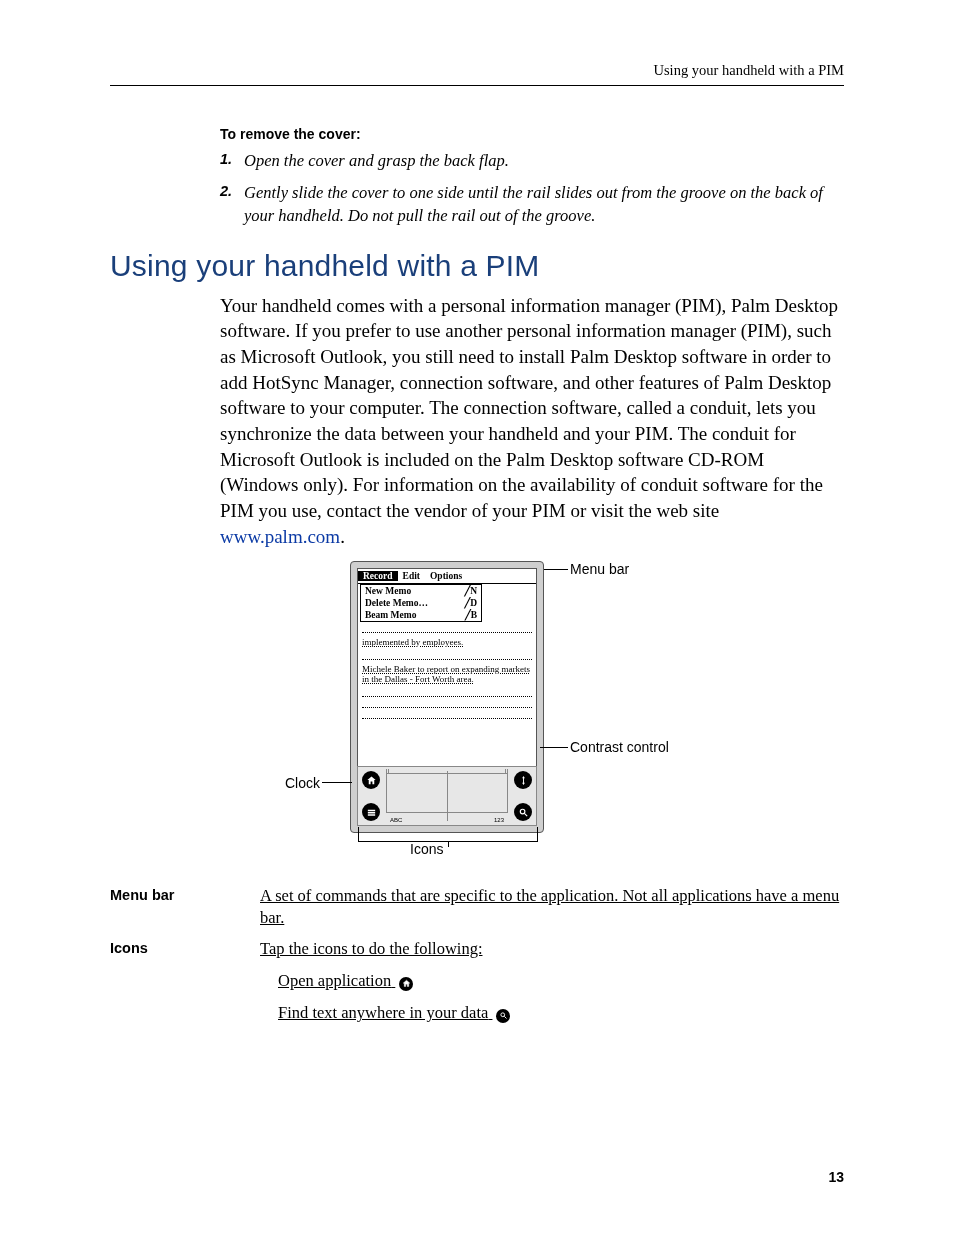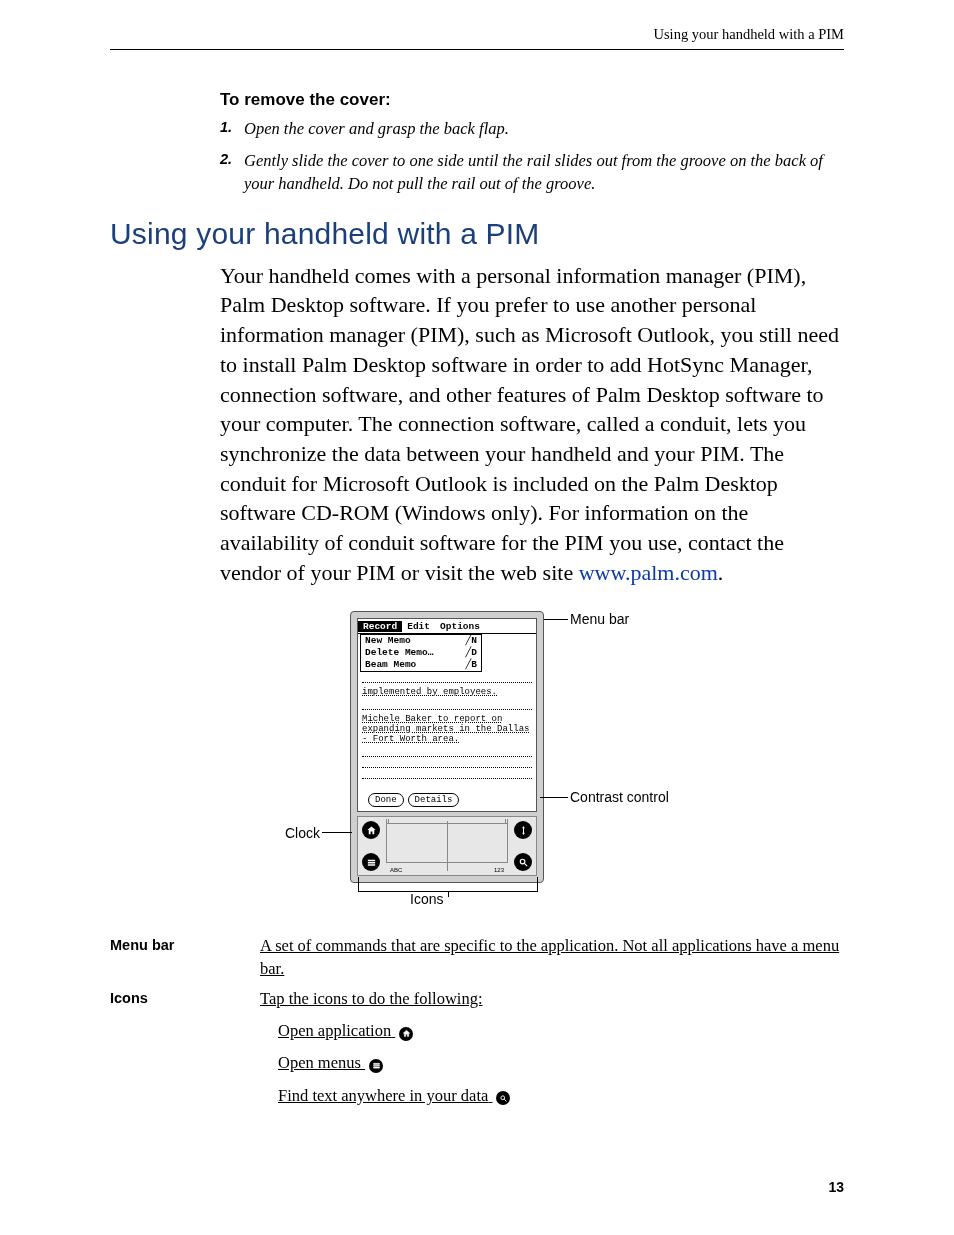--- a/index.html
+++ b/index.html
@@ -8,41 +8,41 @@
     padding: 0;
     background: #fff;
     font-family: "Palatino Linotype", "Book Antiqua", Palatino, serif;
     color: #000;
     width: 954px;
     height: 1235px;
     position: relative;
     box-sizing: border-box;
   }
   .page {
-    padding: 26px 110px 40px 110px;
+    padding: 62px 110px 40px 110px;
     box-sizing: border-box;
   }
   .running-header {
     text-align: right;
     font-size: 14.5px;
     color: #000;
     margin-bottom: 6px;
   }
   .rule {
     border: none;
     border-top: 1px solid #000;
     margin: 0 0 40px 0;
   }
   .body-col {
     margin-left: 110px; 
   }
   .subhead {
     font-family: "Arial Narrow", Arial, sans-serif;
     font-weight: bold;
-    font-size: 17px;
+    font-size: 14px;
     margin: 0 0 8px 0;
   }
   ol.steps {
     list-style: none;
     padding: 0;
     margin: 0 0 18px 0;
     counter-reset: step;
   }
   ol.steps > li {
     counter-increment: step;
@@ -64,23 +64,23 @@
   }
   h1.section {
     font-family: "Arial Narrow", Arial, sans-serif;
     font-weight: 400;
     color: #1a3f7a;
     font-size: 30px;
     margin: 22px 0 10px 0;
     letter-spacing: 0.2px;
   }
   p.body {
-    font-size: 22px;
+    font-size: 19px;
     line-height: 1.35;
-    margin: 0 0 24px 0;
+    margin: 0 0 12px 0;
   }
   a.link {
     color: #0b3aa5;
     text-decoration: none;
   }
 
   
   .diagram {
     position: relative;
     width: 480px;
@@ -91,25 +91,25 @@
     position: absolute;
     left: 90px; top: 0;
     width: 194px; height: 272px;
     background: #cfcfcf;
     border: 1px solid #555;
     border-radius: 4px;
     box-sizing: border-box;
   }
   .screen {
     position: absolute;
-    left: 6px; top: 6px; right: 6px; height: 194px;
+    left: 6px; top: 6px; right: 6px; height: 245px;
     background: #fff;
     border: 1px solid #555;
     box-sizing: border-box;
-    font-family: Liberation Mono, monospace;
+    font-family: Liberation Serif, serif;
     font-size: 9.5px;
   }
   .menubar {
     display: flex;
     background: #fff;
     border-bottom: 1px solid #000;
     height: 14px;
     align-items: center;
   }
   .menubar span {
@@ -264,21 +264,21 @@
     justify-content: center;
     font-size: 9px;
     vertical-align: -2px;
     margin-left: 4px;
   }
   .inline-icon svg { width: 9px; height: 9px; fill: #fff; stroke: #fff; }
 
   .pagenum {
     position: absolute;
     right: 110px;
-    bottom: 40px;
+    bottom: 50px;
     font-family: Arial, sans-serif;
     font-weight: bold;
     font-size: 14px;
   }
 </style>
 </head>
 <body>
 
 <div class="page">
 
@@ -394,28 +394,20 @@
         <span>Tap the icons to do the following:</span>
         <div class="sub">
           <span>Open application</span>
           <span class="inline-icon">
             <svg viewBox="0 0 24 24">
                 <path d="M12 3l9 8h-3v9h-4v-6h-4v6H6v-9H3z" fill="#fff"></path>
               </svg>
           </span>
         </div>
         <div class="sub">
-          <span>Open menus</span>
-          <span class="inline-icon">
-            <svg viewBox="0 0 24 24">
-                <path d="M4 6h16v3H4zM4 11h16v3H4zM4 16h16v3H4z" fill="#fff"></path>
-              </svg>
-          </span>
-        </div>
-        <div class="sub">
           <span>Find text anywhere in your data</span>
           <span class="inline-icon">
             <svg viewBox="0 0 24 24">
                 <circle cx="10" cy="10" r="5" fill="none" stroke="#fff" stroke-width="2.5"></circle>
                 <line x1="14" y1="14" x2="20" y2="20" stroke="#fff" stroke-width="2.5"></line>
               </svg>
           </span>
         </div>
       </div>
     </div>

